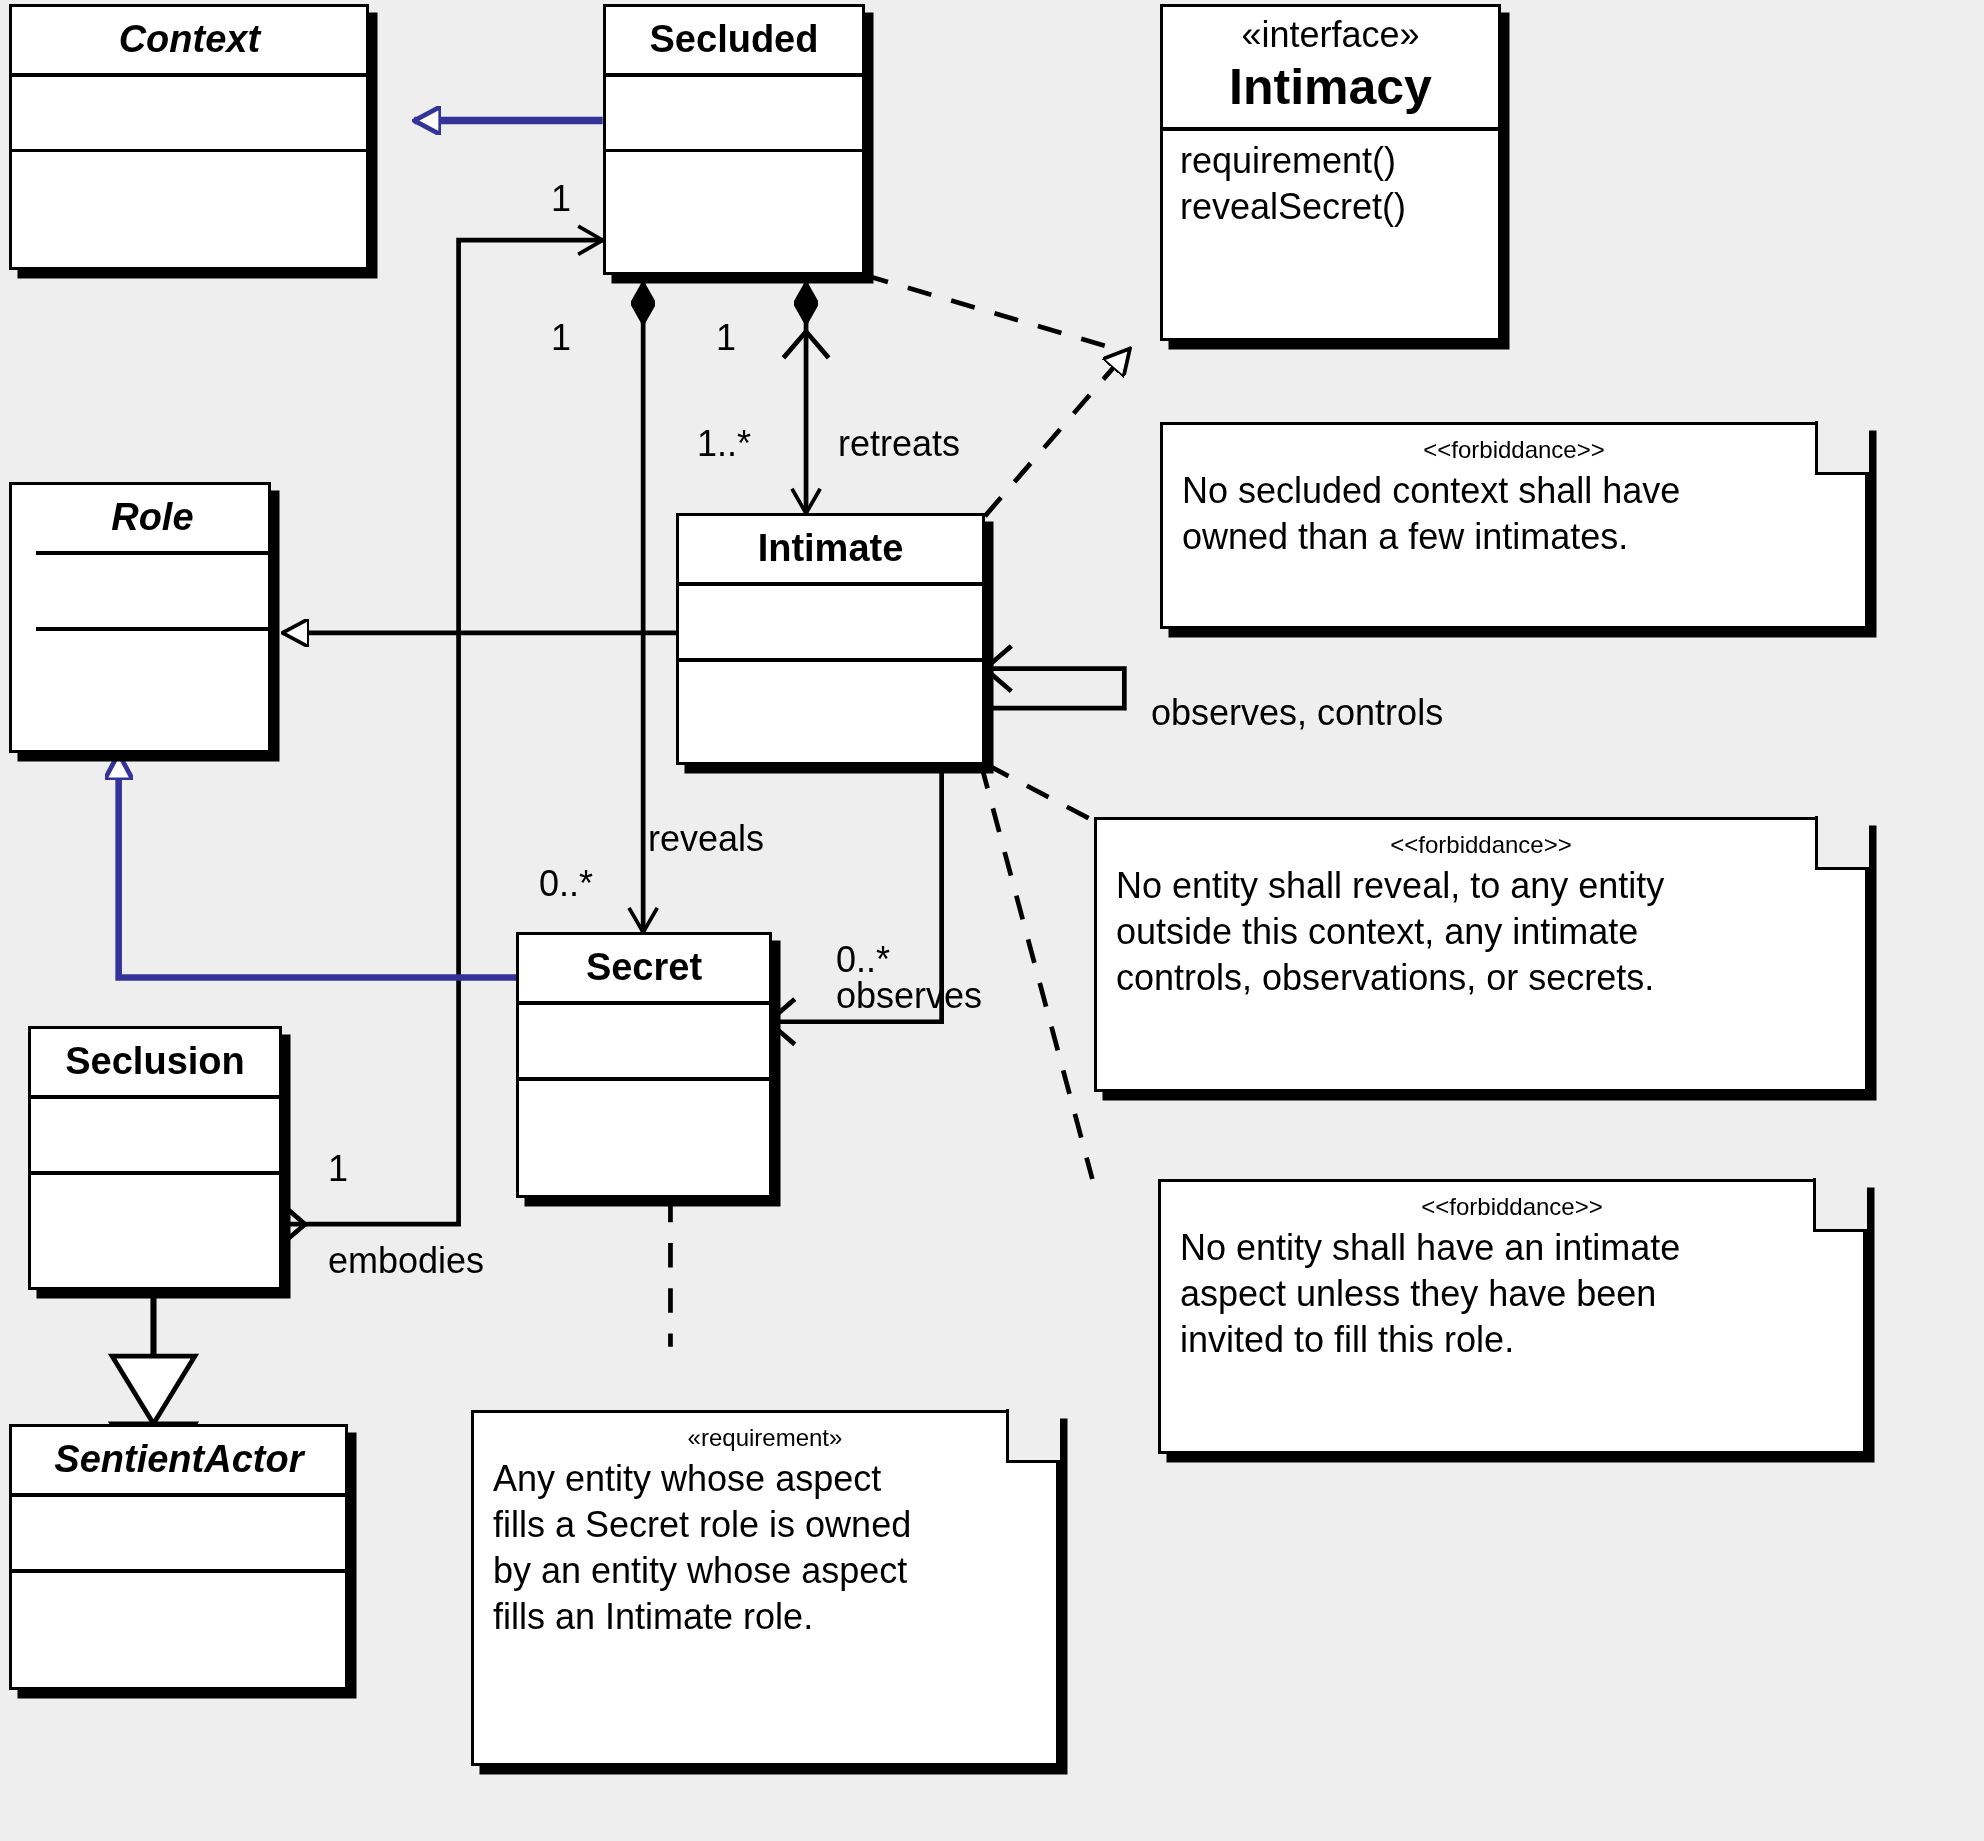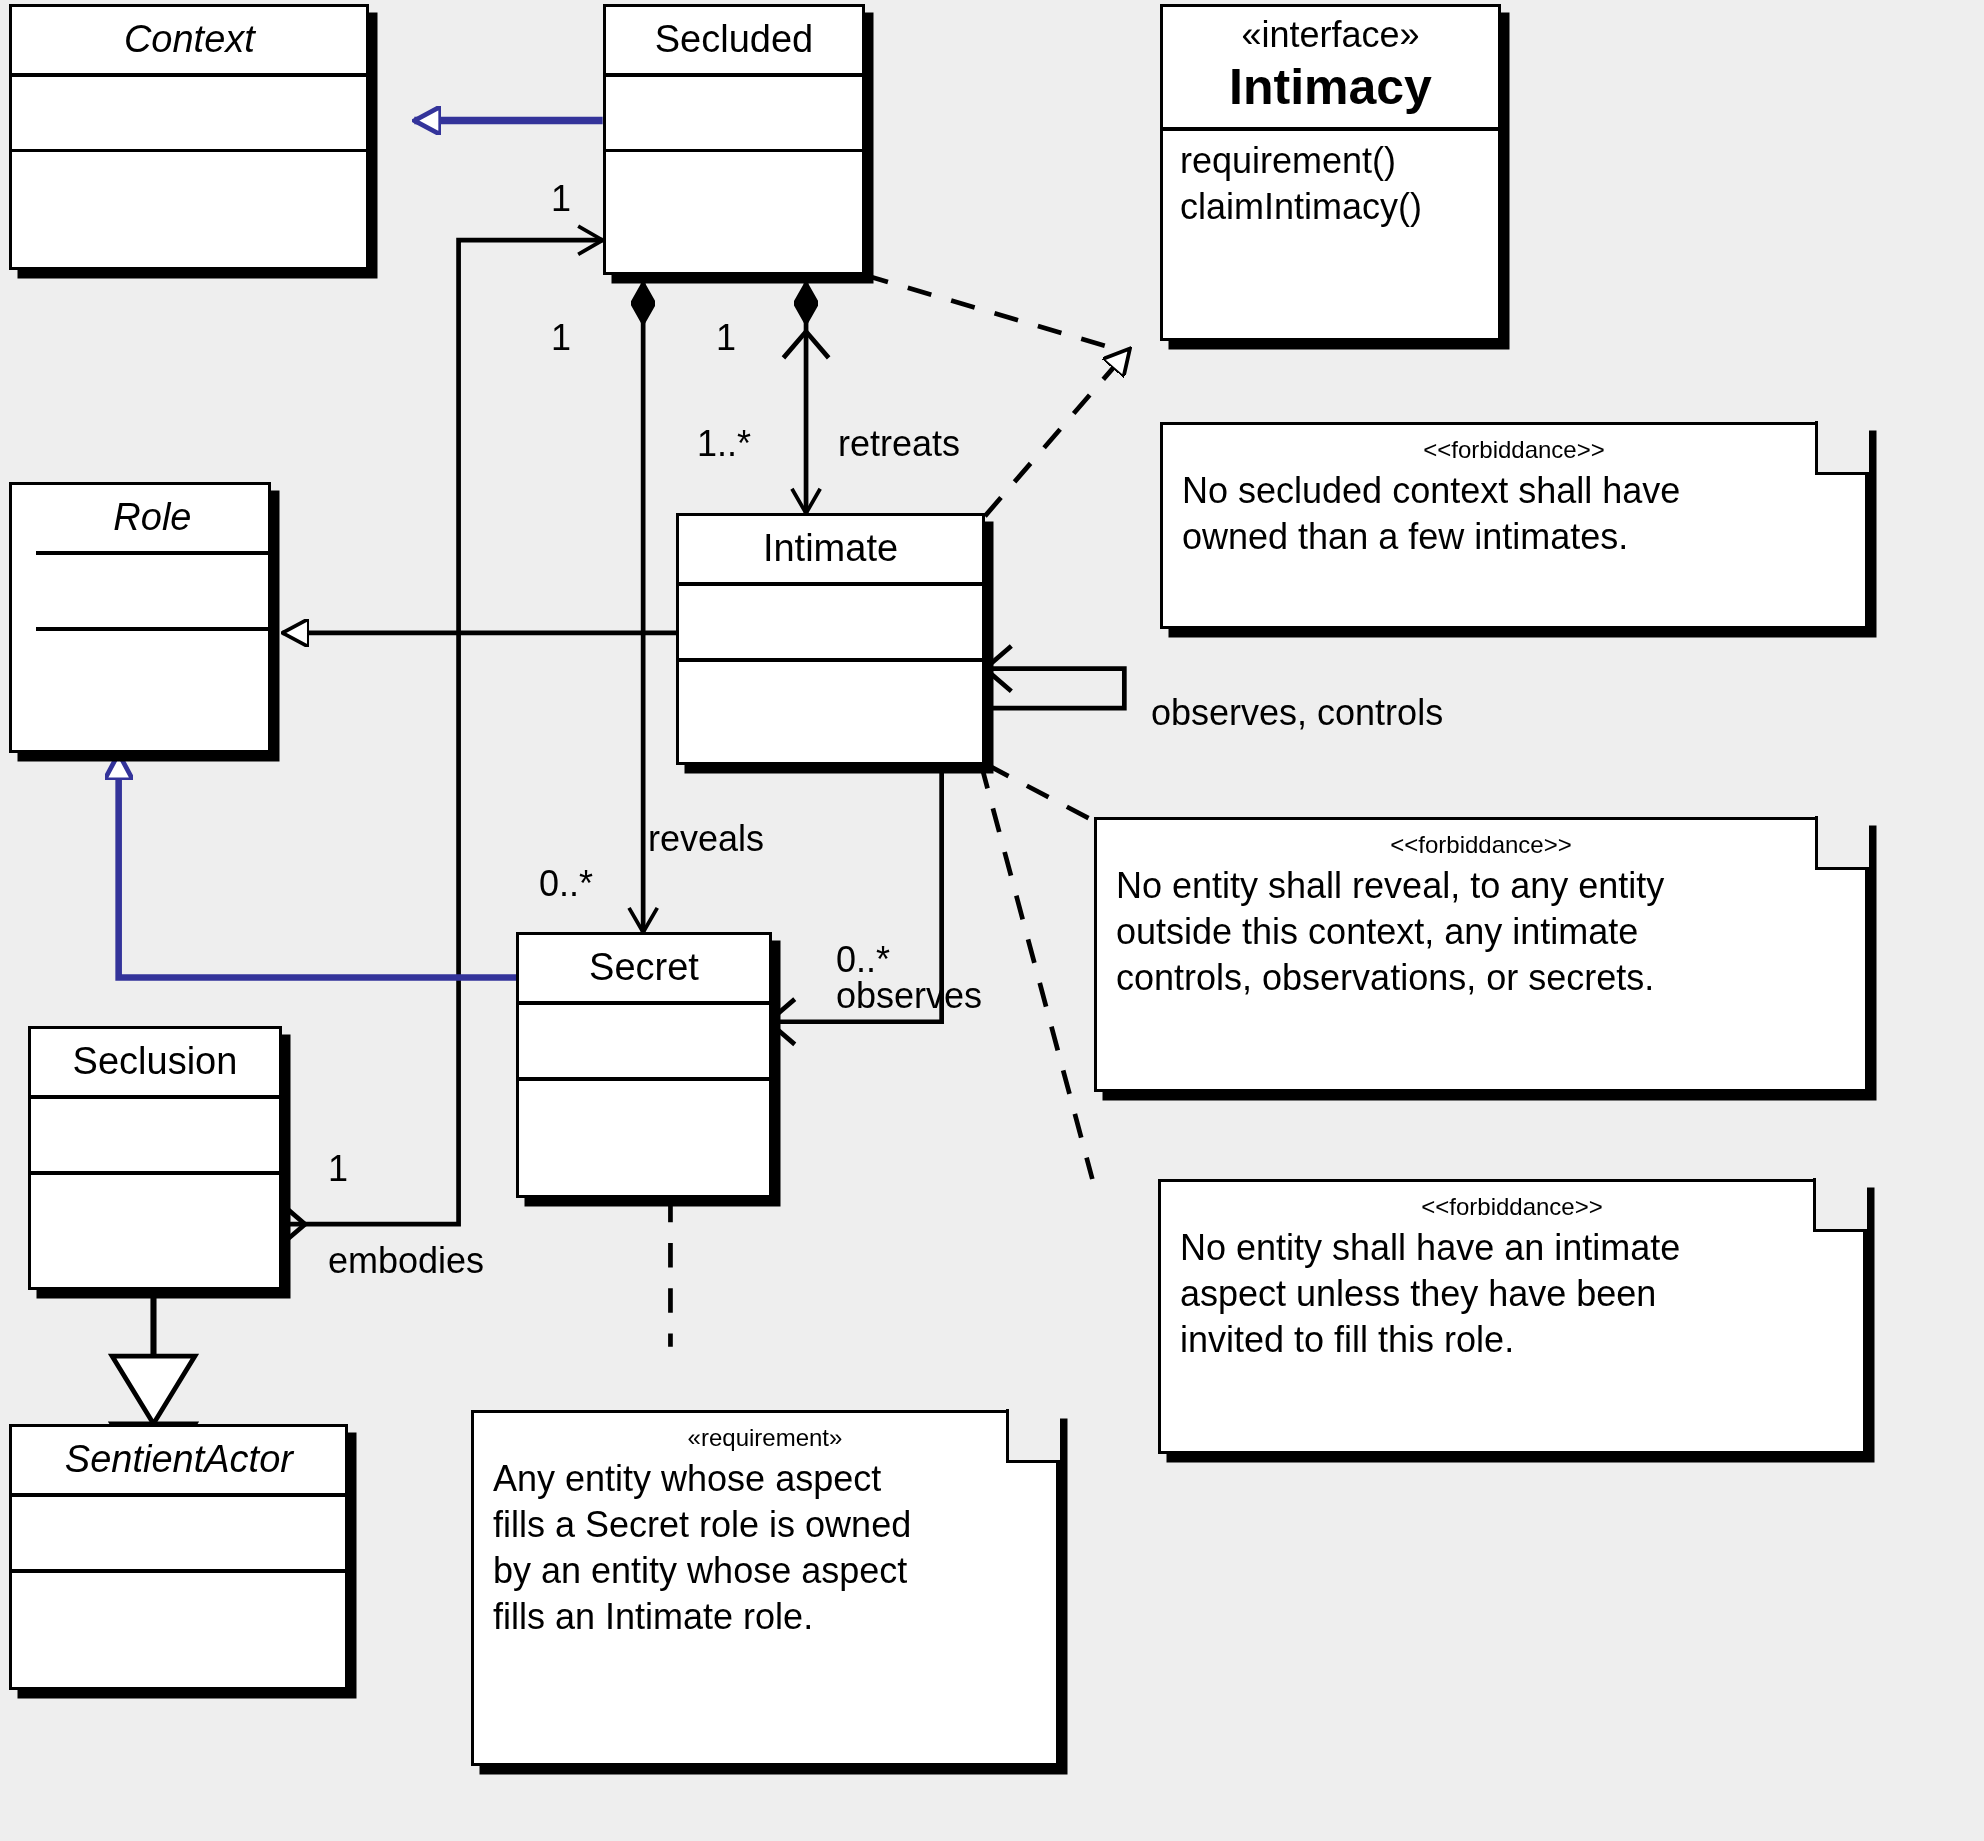--- a/index.html
+++ b/index.html
@@ -17,21 +17,21 @@
   .cls{
     position:absolute;
     background:#ffffff;
     border:3.8px solid #000;
     box-shadow:8.5px 8.5px 0 0 #000;
     box-sizing:border-box;
     z-index:5;
   }
   .cls .cname{
     text-align:center;
-    font-weight:normal;
+    font-weight:bold;
     font-size:38px;
     line-height:1.0;
     padding:13px 7.5px 15px 7.5px;
     color:#000;
     white-space:nowrap;
   }
   .cls .cname.ital{font-style:italic;}
   .cls .sep{height:3.8px;background:#000;width:100%;}
   .cls .attrs{height:72px;}
   .cls .ops{height:72px;}
@@ -199,21 +199,21 @@
     <div class="sep"></div>
     <div class="ops"></div>
   </div>
 
   <div class="cls iface" style="left:1160px;top:3.8px;width:341px;height:337px;">
     <div class="stereo">«interface»</div>
     <div class="ifname">Intimacy</div>
     <div class="sep"></div>
     <div class="oplist">
       <div>requirement()</div>
-      <div>claimIntimacy()</div>
+      <div>revealSecret()</div>
     </div>
   </div>
 
   <div class="cls" style="left:9.4px;top:482px;width:262px;height:271px;padding-left:24px;">
     <div class="cname ital">Role</div>
     <div class="sep"></div>
     <div class="attrs"></div>
     <div class="sep"></div>
     <div class="ops"></div>
   </div>

